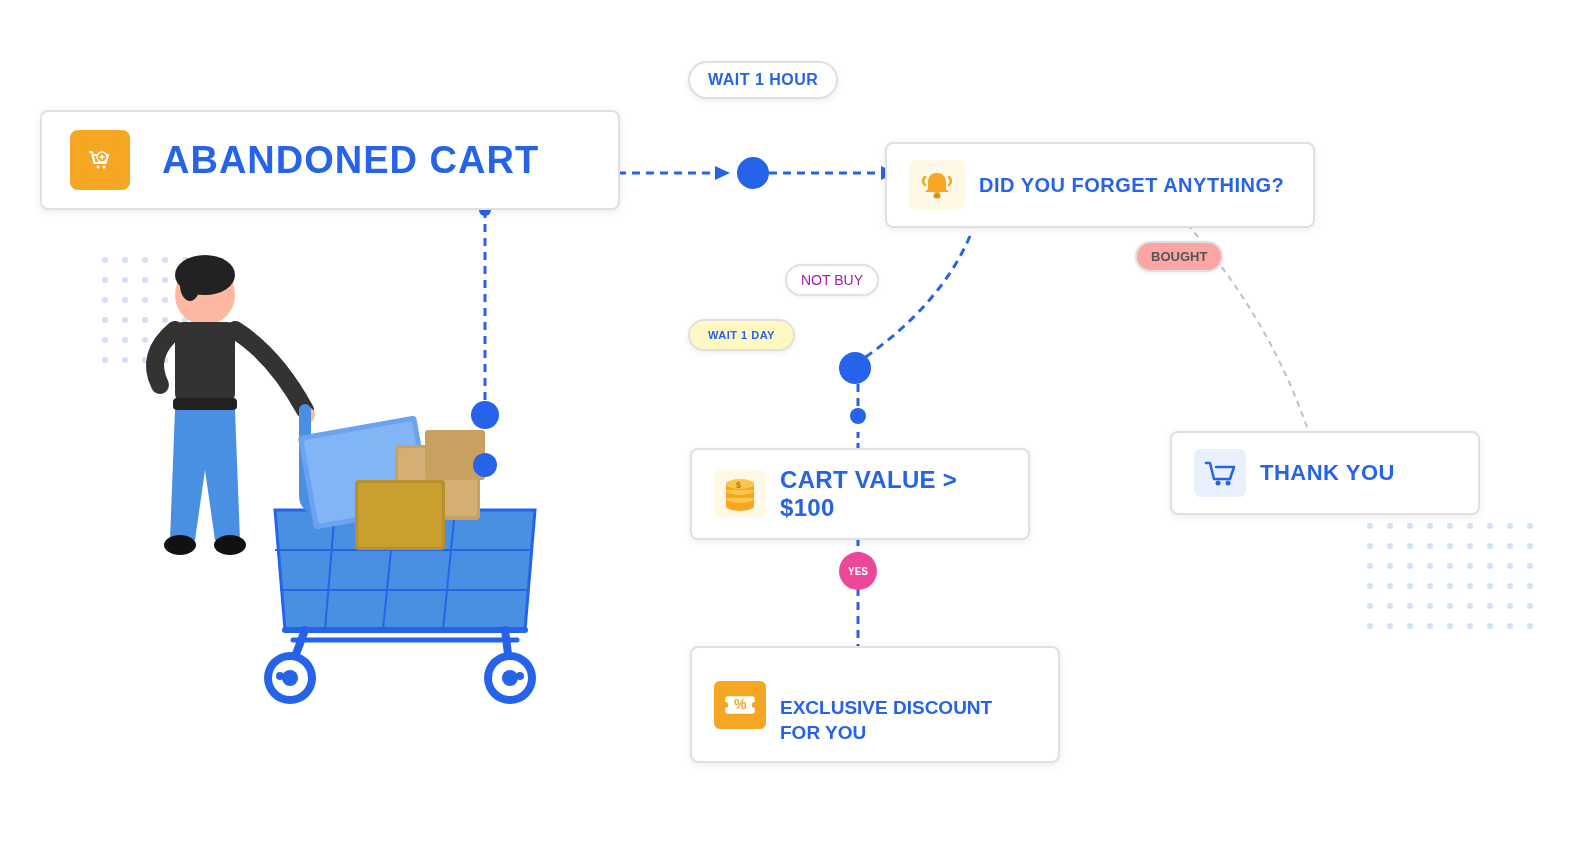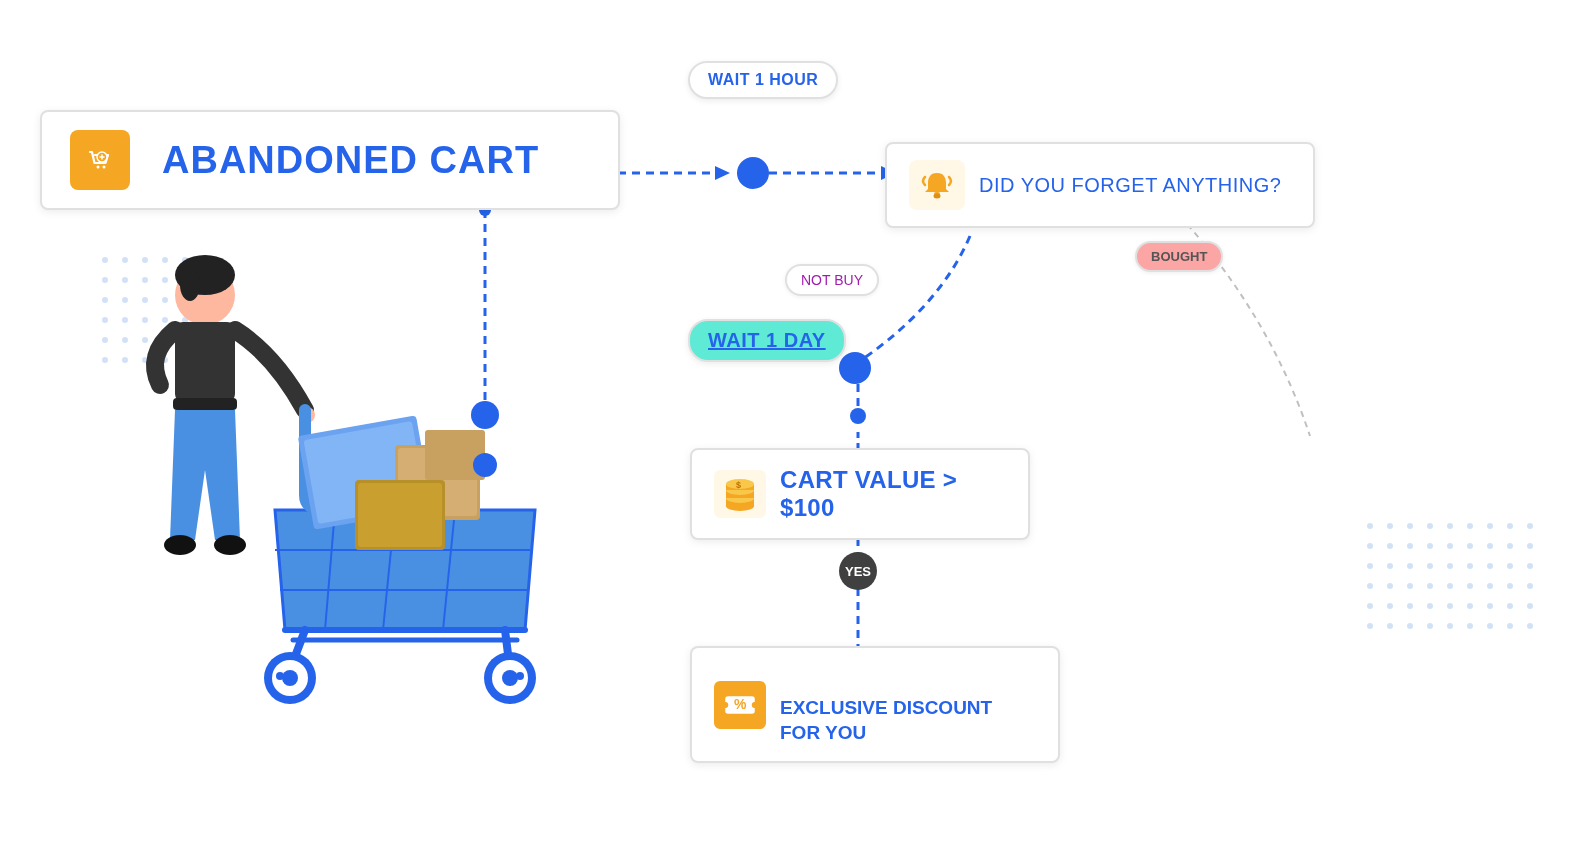--- a/index.html
+++ b/index.html
@@ -94,21 +94,21 @@
       width: 56px;
       height: 50px;
       display: flex;
       align-items: center;
       justify-content: center;
       flex-shrink: 0;
     }
 
     .forgot-title {
       font-size: 20px;
-      font-weight: 400;
+      font-weight: 700;
       color: #2563eb;
       letter-spacing: 0.5px;
     }
 
     
     .not-buy-label {
       position: absolute;
       left: 195px;
       top: 248px;
       background: white;
@@ -133,30 +133,29 @@
       font-weight: 700;
       color: #555;
       box-shadow: 0 1px 4px rgba(0,0,0,0.07);
     }
 
     
     .wait-day-label {
       position: absolute;
       left: 100px;
       top: 300px;
-      background: #5eead4;
+      background: #fef9c3;
       border: 2px solid #e0e0e0;
       border-radius: 20px;
       padding: 8px 18px;
-      font-size: 20px;
+      font-size: 11px;
       font-weight: 700;
       color: #2563eb;
       letter-spacing: 0.5px;
       box-shadow: 0 2px 6px rgba(0,0,0,0.08);
-      text-decoration: underline;
     }
 
     
     .cart-value-box {
       position: absolute;
       left: 100px;
       top: 410px;
       background: white;
       border: 2px solid #e0e0e0;
       border-radius: 8px;
@@ -184,23 +183,23 @@
       font-weight: 800;
       color: #2563eb;
       letter-spacing: 0.3px;
     }
 
     
     .yes-badge {
       position: absolute;
       left: 255px;
       top: 536px;
-      background: #404040;
+      background: #ec4899;
       color: white;
-      font-size: 13px;
+      font-size: 10px;
       font-weight: 800;
       border-radius: 50%;
       width: 38px;
       height: 38px;
       display: flex;
       align-items: center;
       justify-content: center;
     }
 
     
@@ -547,14 +546,24 @@
       <svg width="40" height="40" viewBox="0 0 40 40" xmlns="http://www.w3.org/2000/svg">
 
         <path d="M4 14 Q4 10 8 10 L32 10 Q36 10 36 14 L36 18 Q33 18 33 20 Q33 22 36 22 L36 26 Q36 30 32 30 L8 30 Q4 30 4 26 L4 22 Q7 22 7 20 Q7 18 4 18 Z" fill="white" stroke="#f5a623" stroke-width="2.5"></path>
         <text x="14" y="24" font-size="14" fill="#f5a623" font-weight="bold">%</text>
       </svg>
     </div>
     <span class="discount-title" style="white-space:pre-line;margin-top:32px;">EXCLUSIVE DISCOUNT
 FOR YOU</span>
   </div>
 
+  <div class="thank-you-box" style="position:absolute; left:580px; top:415px; z-index:5;">
+    <div class="shopping-cart-icon-box">
+      <svg width="40" height="40" viewBox="0 0 40 40" xmlns="http://www.w3.org/2000/svg">
+        <path d="M6 10 L10 10 L14 26 L30 26 L34 14 L16 14" stroke="#2563eb" stroke-width="2.5" fill="none" stroke-linecap="round" stroke-linejoin="round"></path>
+        <circle cx="18" cy="30" r="2.5" fill="#2563eb"></circle>
+        <circle cx="28" cy="30" r="2.5" fill="#2563eb"></circle>
+      </svg>
+    </div>
+    <span class="thank-you-title">THANK YOU</span>
+  </div>
 
 </div>
 
 </body></html>

